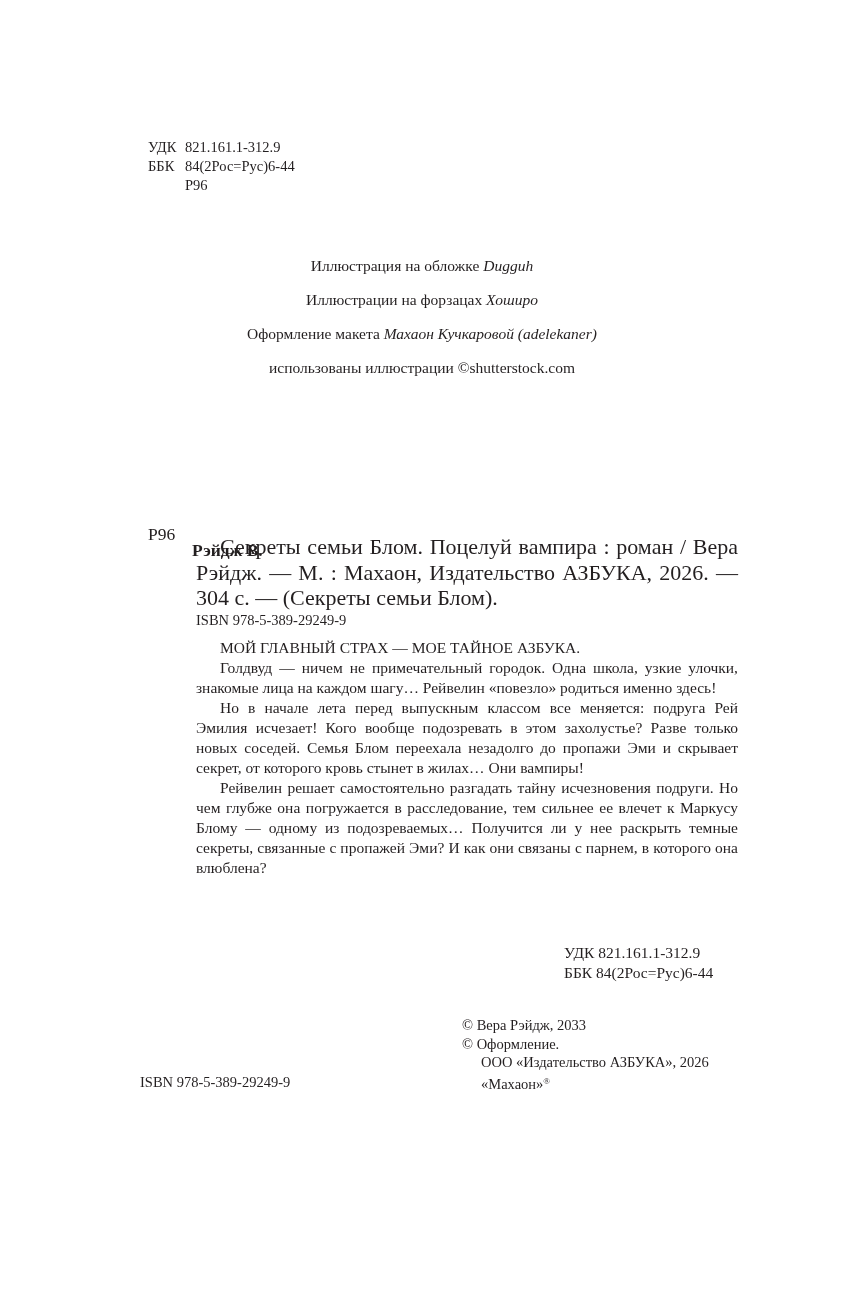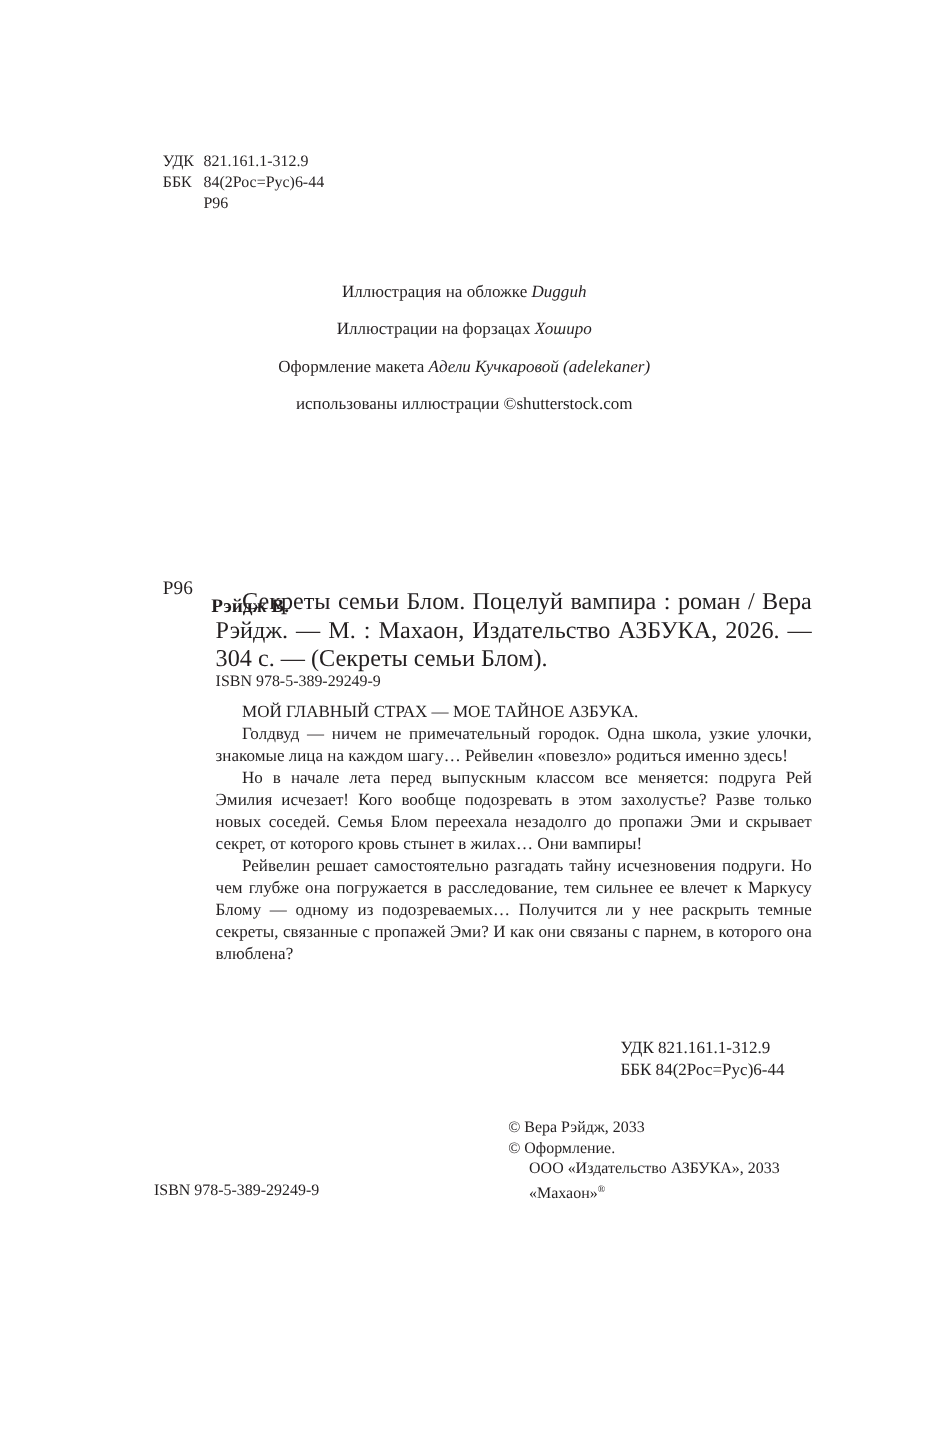--- a/index.html
+++ b/index.html
@@ -54,21 +54,21 @@
 </div>
 
 <div class="abs credits">
   <div class="line">
     <span>Иллюстрация на обложке </span><i>Dugguh</i>
   </div>
   <div class="line">
     <span>Иллюстрации на форзацах </span><i>Хоширо</i>
   </div>
   <div class="line">
-    <span>Оформление макета </span><i>Адели Кучкаровой (adelekaner)</i>
+    <span>Оформление макета </span><i>Махаон Кучкаровой (adelekaner)</i>
   </div>
   <div class="line tight">использованы иллюстрации ©shutterstock.com</div>
 </div>
 
 <div class="abs biblio">
   <div class="author">Рэйдж В.</div>
   <div class="code">Р96</div>
   <div class="desc">Секреты семьи Блом. Поцелуй вампира : роман / Вера Рэйдж. — М. : Махаон, Издательство АЗБУКА, 2026. — 304 с. — (Секреты семьи Блом).</div>
 </div>
 
@@ -82,17 +82,17 @@
 </div>
 
 <div class="abs udk-bot">
   <div>УДК 821.161.1-312.9</div>
   <div>ББК 84(2Рос=Рус)6-44</div>
 </div>
 
 <div class="abs copy">
   <div>© Вера Рэйдж, 2033</div>
   <div>© Оформление.</div>
-  <div class="ind">ООО «Издательство АЗБУКА», 2033</div>
+  <div class="ind">ООО «Издательство АЗБУКА», 2026</div>
   <div class="ind"><span>«Махаон»</span><sup>®</sup></div>
 </div>
 
 <div class="abs isbn2">ISBN 978-5-389-29249-9</div>
 
 </body></html>

